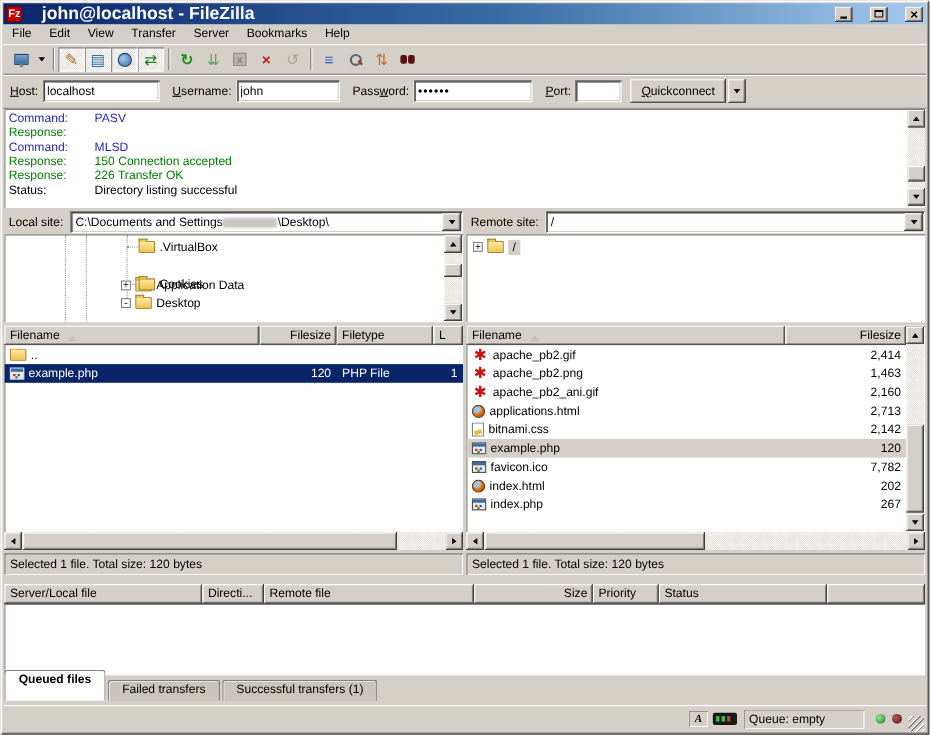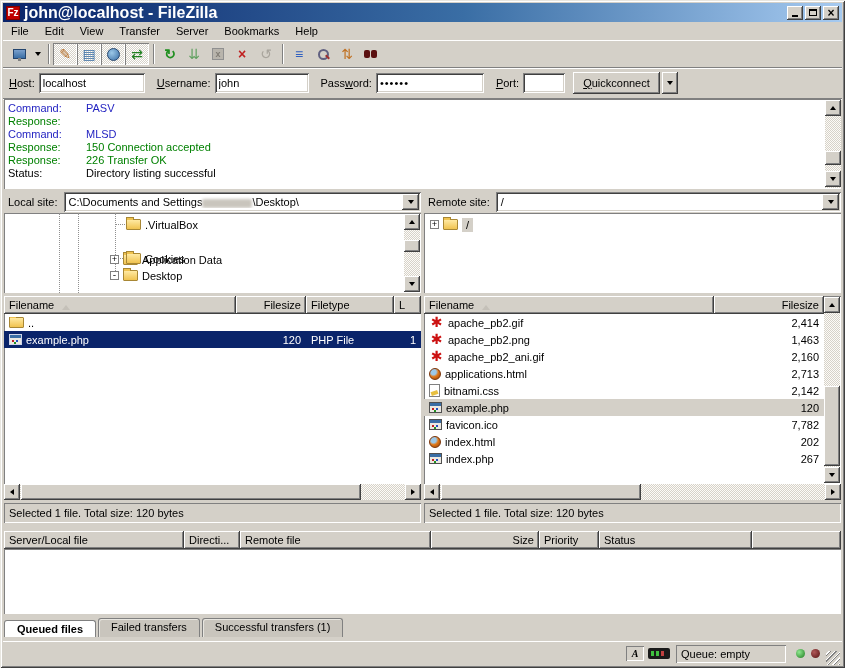--- a/index.html
+++ b/index.html
@@ -7,21 +7,21 @@
   body { font-family:"Liberation Sans", sans-serif; font-size:11px; color:#000; }
 
   #win { position:relative; width:845px; height:668px; background:#d4d0c8;
     box-shadow: inset 1px 1px 0 #e8e6e0, inset -1px -1px 0 #404040, inset 2px 2px 0 #fff, inset -2px -2px 0 #808080; }
 
   
   .raised { background:#d4d0c8; box-shadow: inset -1px -1px 0 #404040, inset 1px 1px 0 #fff, inset -2px -2px 0 #808080, inset 2px 2px 0 #d4d0c8; }
 
   
   #titlebar { position:absolute; left:3px; top:3px; right:3px; height:19px;
-    background:linear-gradient(90deg,#0a246a,#3a6ea5 55%,#a6caf0); display:flex; align-items:center; padding:0 3px; }
+    background:linear-gradient(90deg,#0a246a,#3a6ea5 55%,#a6caf0); display:flex; align-items:center; padding:0 3px;gap:14px; }
   #titleicon { width:14px; height:14px; background:#c00000; border:1px solid #800000; color:#fff;
     font:bold 10px/12px "Liberation Sans",sans-serif; text-align:center; margin-right:4px; }
   #titletext { color:#fff; font-weight:bold; font-size:16px; flex:1; }
   .winbtn { width:16px; height:14px; margin-left:2px; display:flex; align-items:center; justify-content:center;
     font:bold 10px/10px "Liberation Sans",sans-serif; }
   .glyph-min { width:6px; height:2px; background:#000; margin-top:6px; }
   .glyph-max { width:8px; height:7px; border:1px solid #000; border-top:2px solid #000; }
 
   
   #menubar { position:absolute; left:3px; top:22px; right:3px; height:19px; display:flex; align-items:center;
@@ -132,21 +132,21 @@
   .panestatus { position:absolute; top:503px; height:20px; width:417px; background:#d4d0c8;
     box-shadow: inset 1px 1px 0 #808080, inset -1px -1px 0 #fff; display:flex; align-items:center; padding:0 5px; }
 
   
   #queuehead { position:absolute; left:4px; top:531px; width:837px; height:18px; display:flex; }
   #queuebody { position:absolute; left:4px; top:549px; width:837px; height:65px; background:#fff;
     box-shadow: inset 1px 1px 0 #808080, inset -1px -1px 0 #fff; }
   #tabs { position:absolute; left:4px; top:615px; height:22px; display:flex; align-items:flex-end; }
   .tab { height:19px; padding:2px 12px 0; background:#c9c5bd; border:1px solid #808080; border-bottom:none;
     border-radius:3px 3px 0 0; margin-right:2px; box-shadow: inset 1px 1px 0 #e8e6e0; }
-  .tab.active { height:17px; background:#fff; font-weight:bold; box-shadow: inset 1px 1px 0 #fff; }
+  .tab.active { height:28px; background:#fff; font-weight:bold; box-shadow: inset 1px 1px 0 #fff; }
 
   
   #statusbar { position:absolute; left:3px; right:3px; bottom:3px; height:24px; border-top:1px solid #fff;
     display:flex; align-items:center; justify-content:flex-end; padding:0 2px; }
   .sb-icon { width:18px; height:15px; margin-right:4px; display:flex; align-items:center; justify-content:center;
     box-shadow: inset 1px 1px 0 #808080, inset -1px -1px 0 #fff; font:italic bold 10px/12px "Liberation Serif",serif; }
   .sb-badge { width:22px; height:11px; background:#1a1a1a; border-radius:2px; margin-right:6px; position:relative; }
   .sb-badge::after { content:""; position:absolute; left:3px; top:3px; width:3px; height:5px; background:#40c040;
     box-shadow:5px 0 0 #40c040, 10px 0 0 #c04040; }
   #queuepanel { width:110px; height:18px; background:#d4d0c8; box-shadow: inset 1px 1px 0 #808080, inset -1px -1px 0 #fff;

